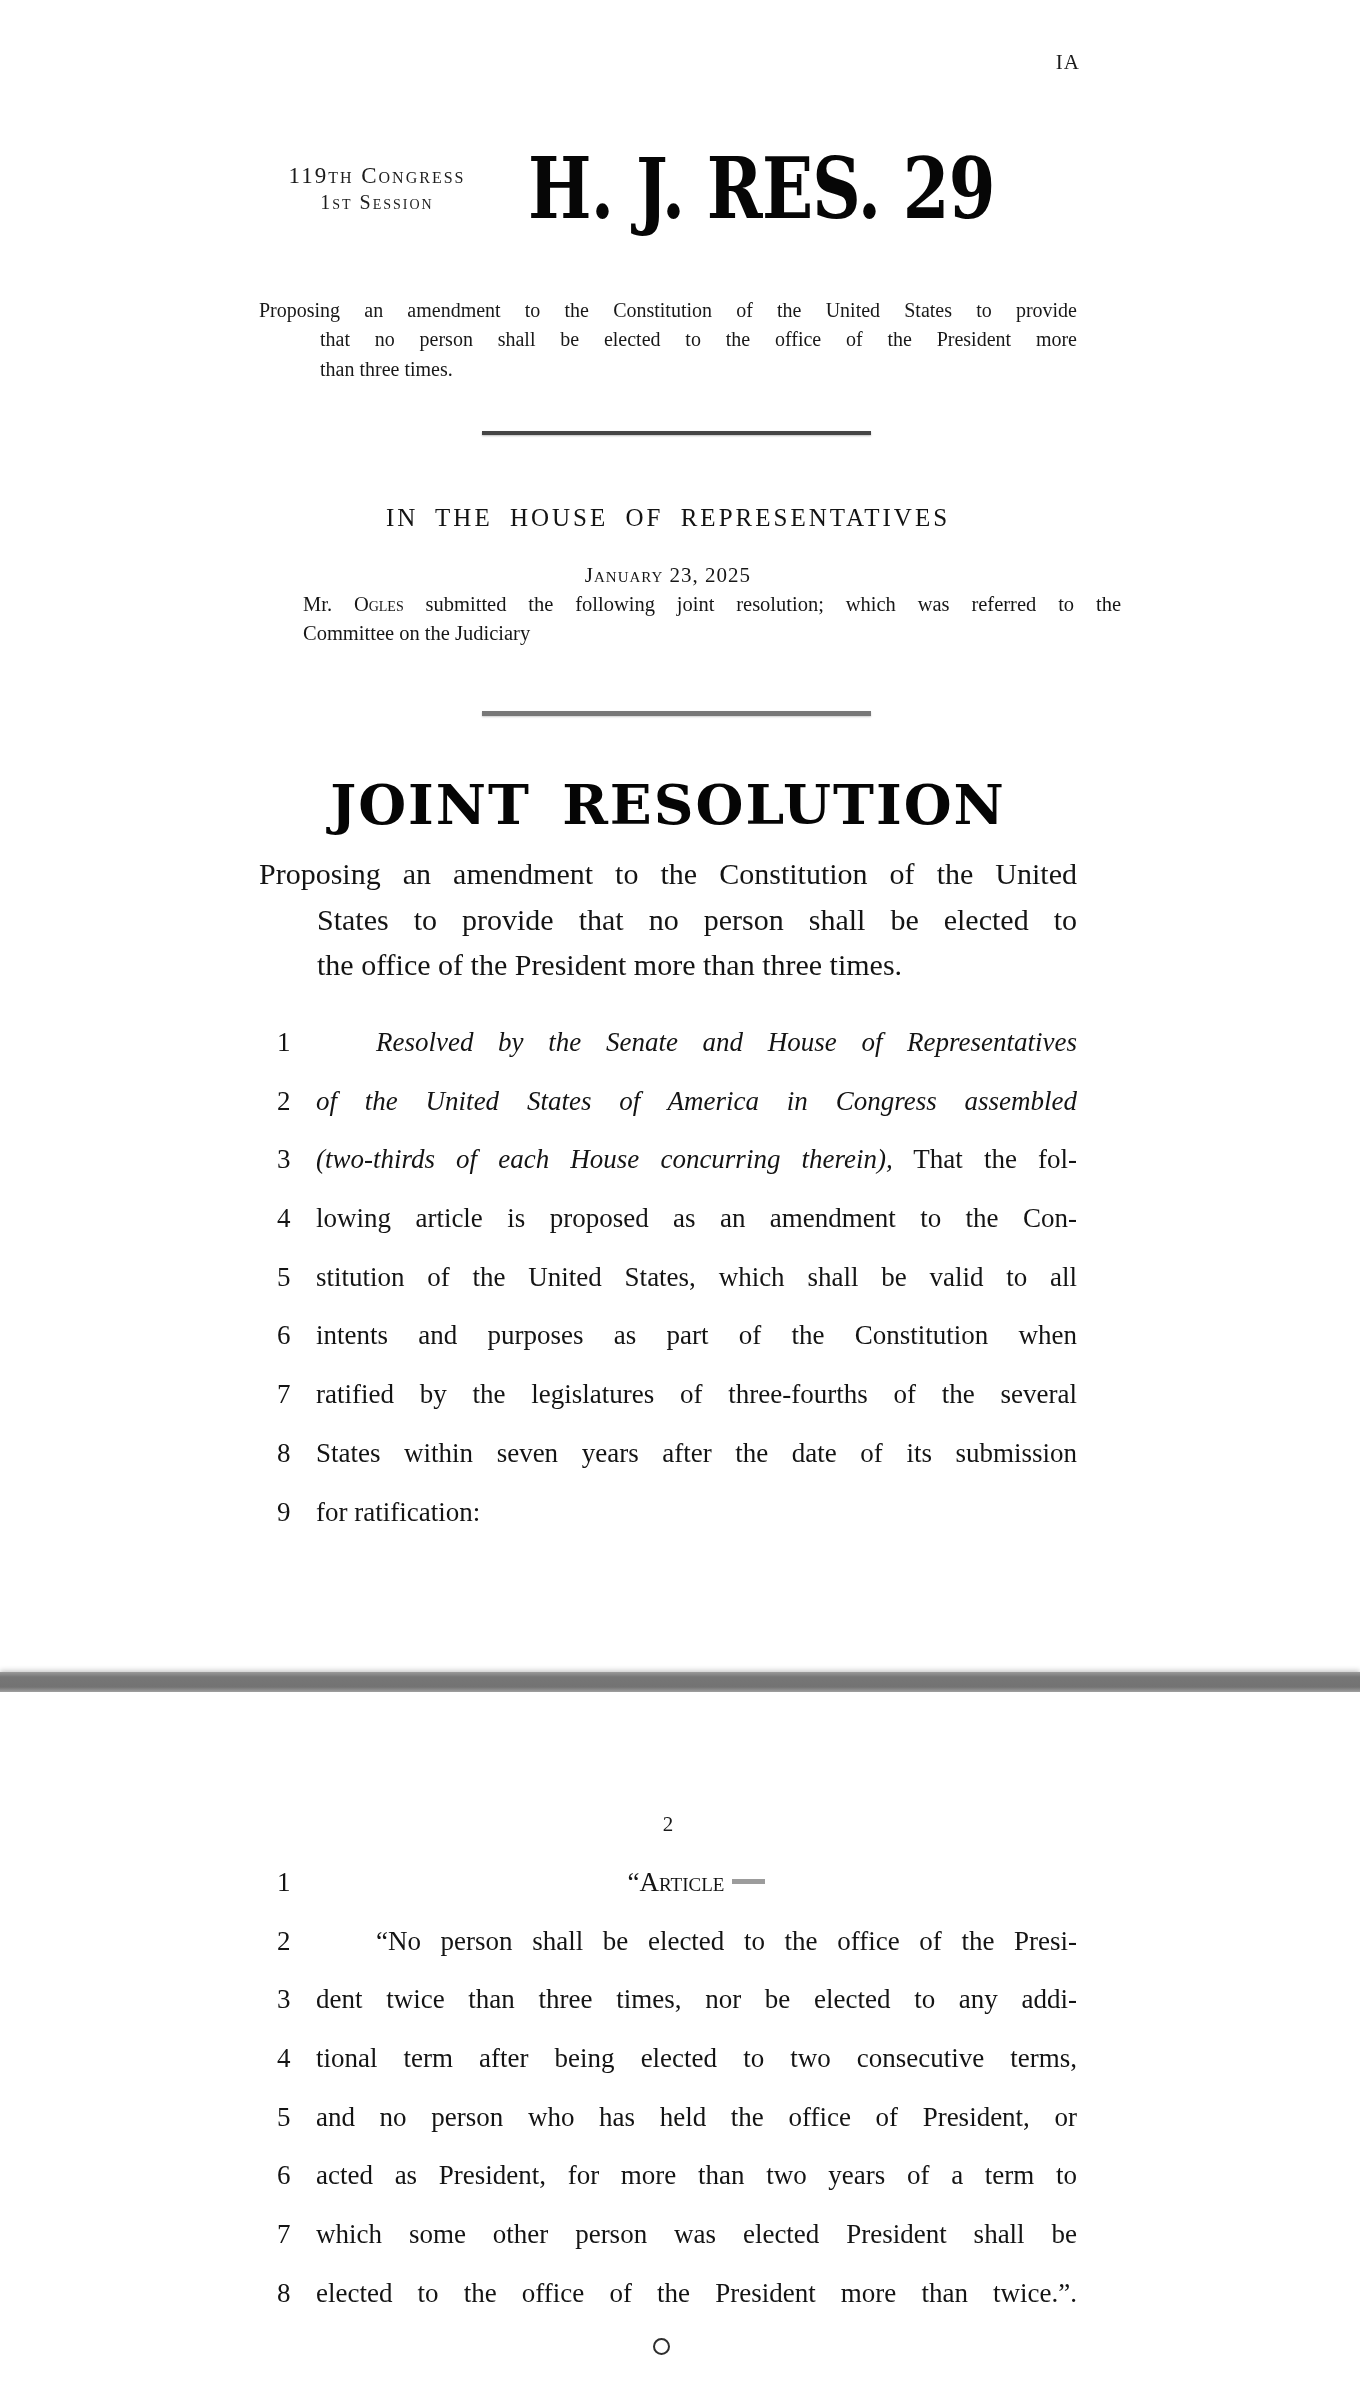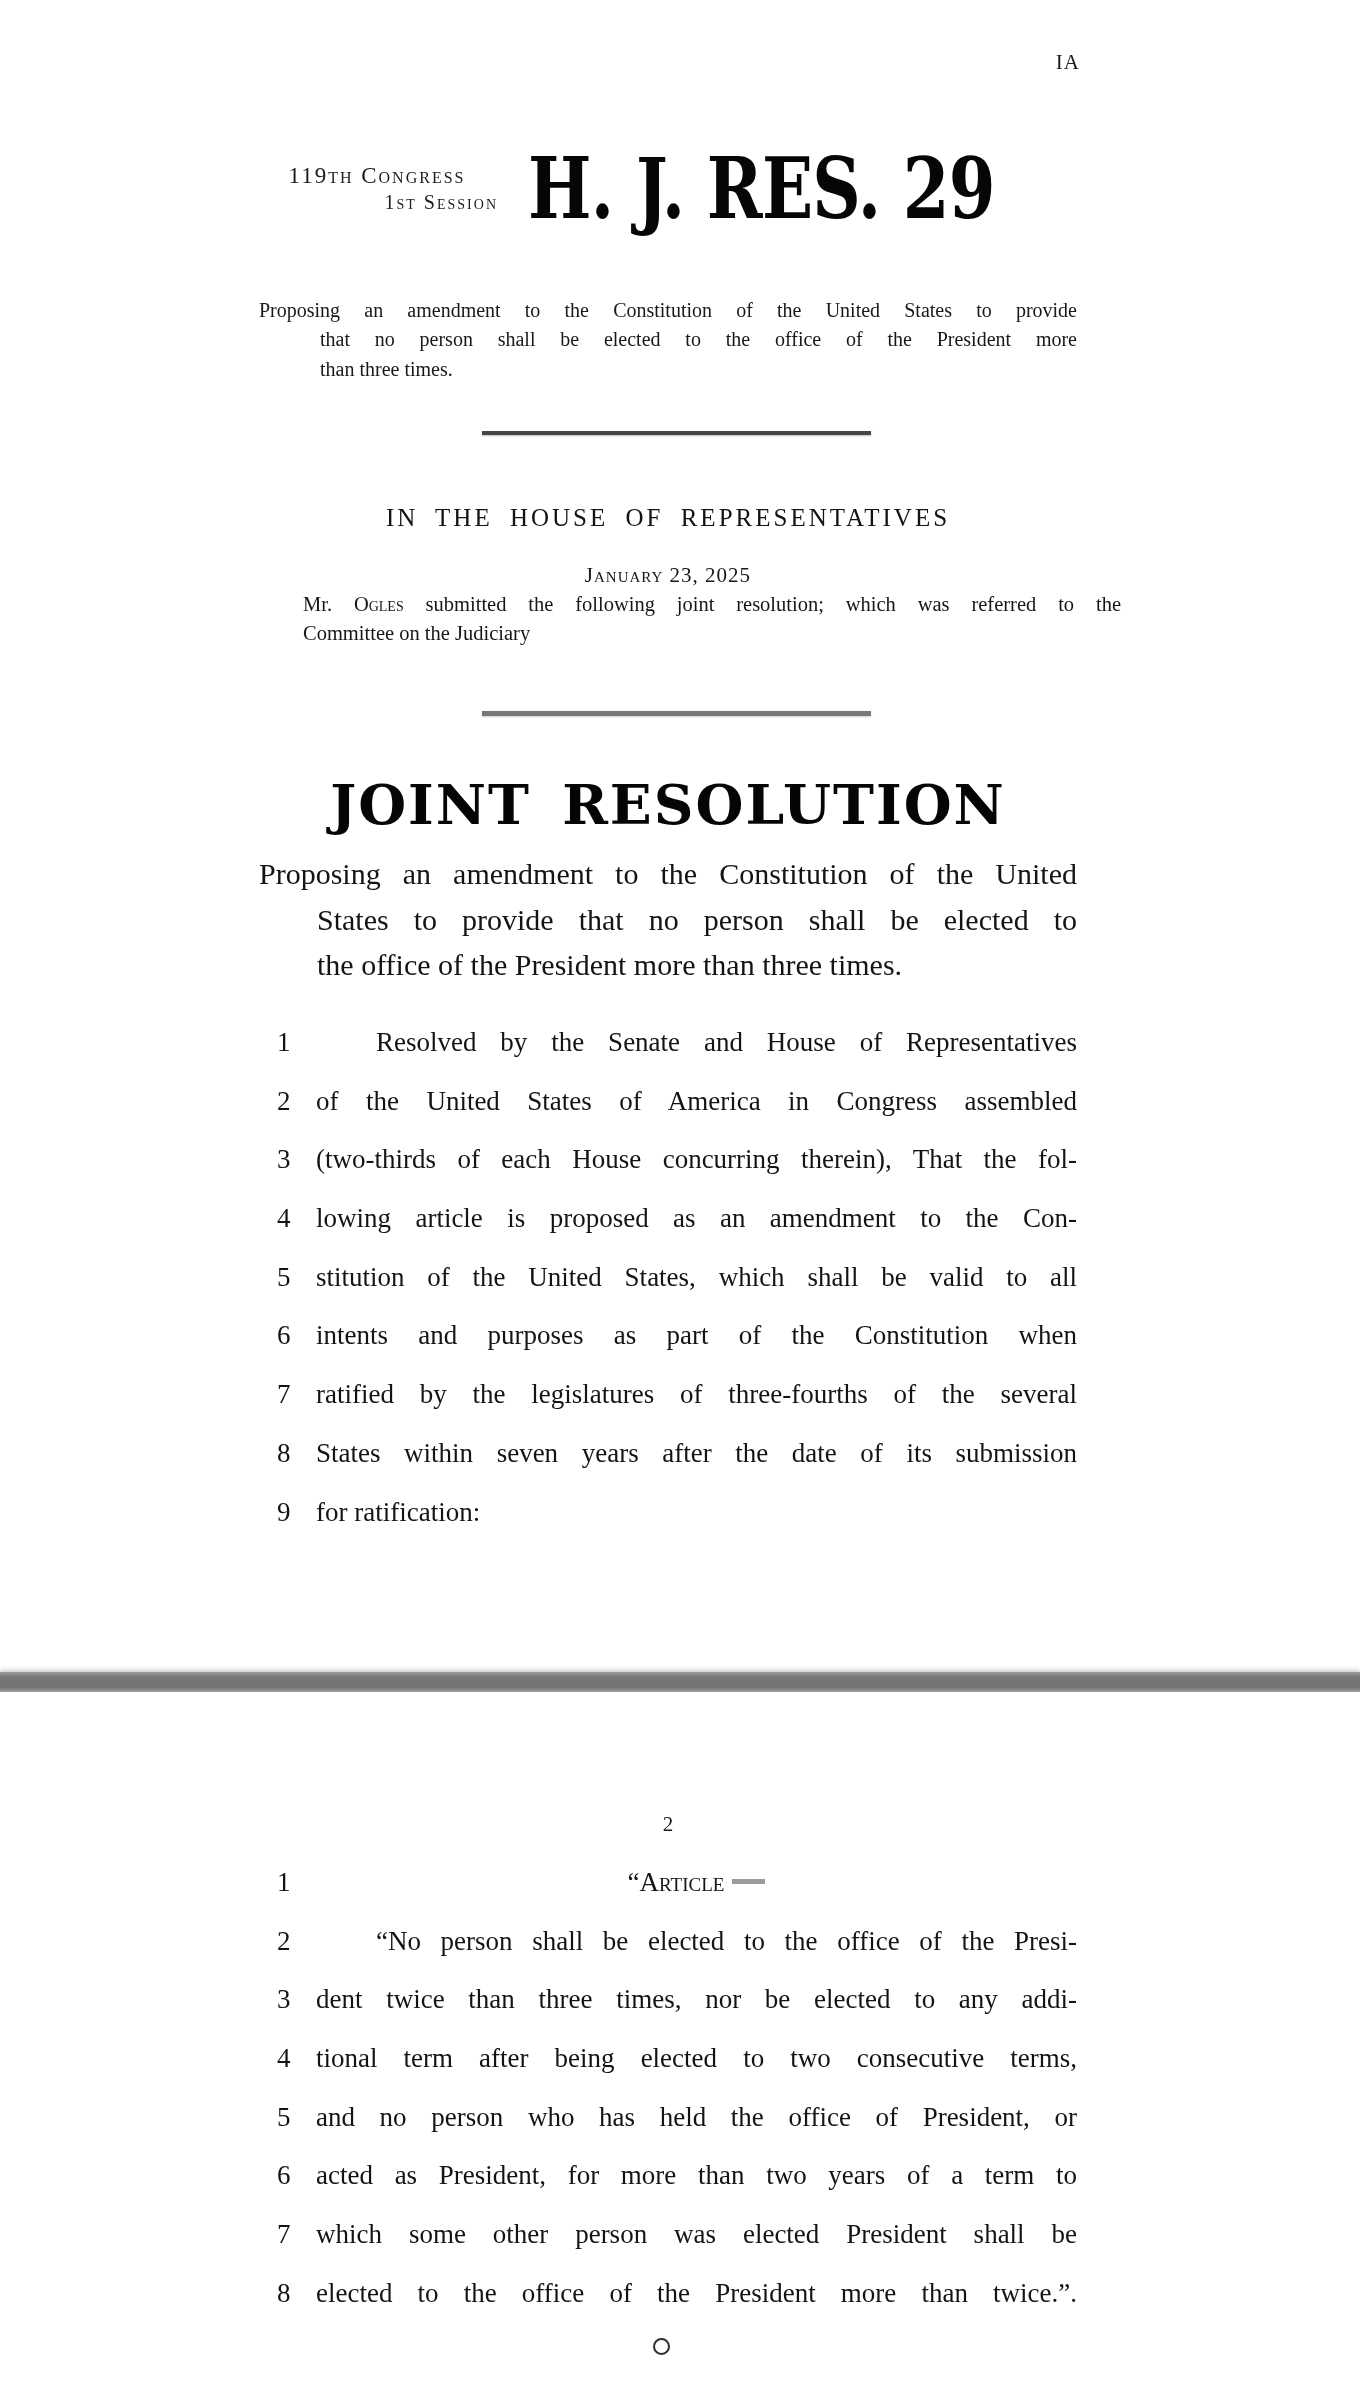--- a/index.html
+++ b/index.html
@@ -14,21 +14,21 @@
     position:absolute;left:0;top:1672px;width:1360px;height:20px;
     background:linear-gradient(to bottom,#9a9a9a 0%,#767676 25%,#737373 75%,#a0a0a0 100%);
     box-shadow:0 -2px 5px rgba(0,0,0,0.18), 0 2px 5px rgba(0,0,0,0.18);
   }
   
   .corner{position:absolute;left:940px;top:52px;width:140px;text-align:right;
     font-size:21px;line-height:21px;letter-spacing:1px;color:#1c1c1c;}
   
   .congress-block{position:absolute;left:256px;top:163px;width:242px;text-align:center;}
   .congress-line{font-variant:small-caps;font-size:23px;line-height:26px;letter-spacing:2px;color:#1c1c1c;}
-  .session-line{font-variant:small-caps;font-size:20px;line-height:26px;letter-spacing:2px;color:#1c1c1c;text-align:right;}
+  .session-line{font-variant:small-caps;font-size:20px;line-height:26px;letter-spacing:2px;color:#1c1c1c;}
   .bill-number{
     position:absolute;left:528px;top:147px;
     font-family:"DejaVu Serif", serif;font-weight:bold;font-size:84px;line-height:84px;
     letter-spacing:-1px;transform:scaleX(0.80);transform-origin:left top;color:#060606;white-space:nowrap;
   }
   
   .official-title{position:absolute;left:259px;top:296px;width:818px;
     font-size:20px;line-height:29.3px;color:#181818;}
   .ot-line{width:100%;}
   .cont{padding-left:61px;box-sizing:border-box;}
@@ -58,21 +58,21 @@
   
   .body-lines{position:absolute;left:277px;width:800px;}
   .bl-p1{top:1013px;}
   .bl-p2{top:161px;}
   .row{display:flex;height:58.7px;line-height:58.7px;font-size:27px;color:#141414;}
   .lnum{width:39px;flex:none;text-align:left;}
   .ltext{width:761px;flex:none;text-align:justify;text-align-last:justify;}
   .ltext.lastline{text-align-last:left;}
   .ltext.centerline{text-align:center;text-align-last:center;}
   .ind{text-indent:60px;}
-  .it{}
+  .it{font-style:italic;}
   .art-dash{display:inline-block;width:33px;height:5px;background:#9c9c9c;
     margin-left:8px;vertical-align:7px;}
   
   .pgnum{position:absolute;left:259px;top:122px;width:818px;text-align:center;
     font-size:21px;line-height:21px;color:#1a1a1a;}
   .end-circle{position:absolute;left:653px;top:646px;width:13px;height:13px;
     border:2.5px solid #2e2e2e;border-radius:50%;}
 </style>
 </head>
 <body>

